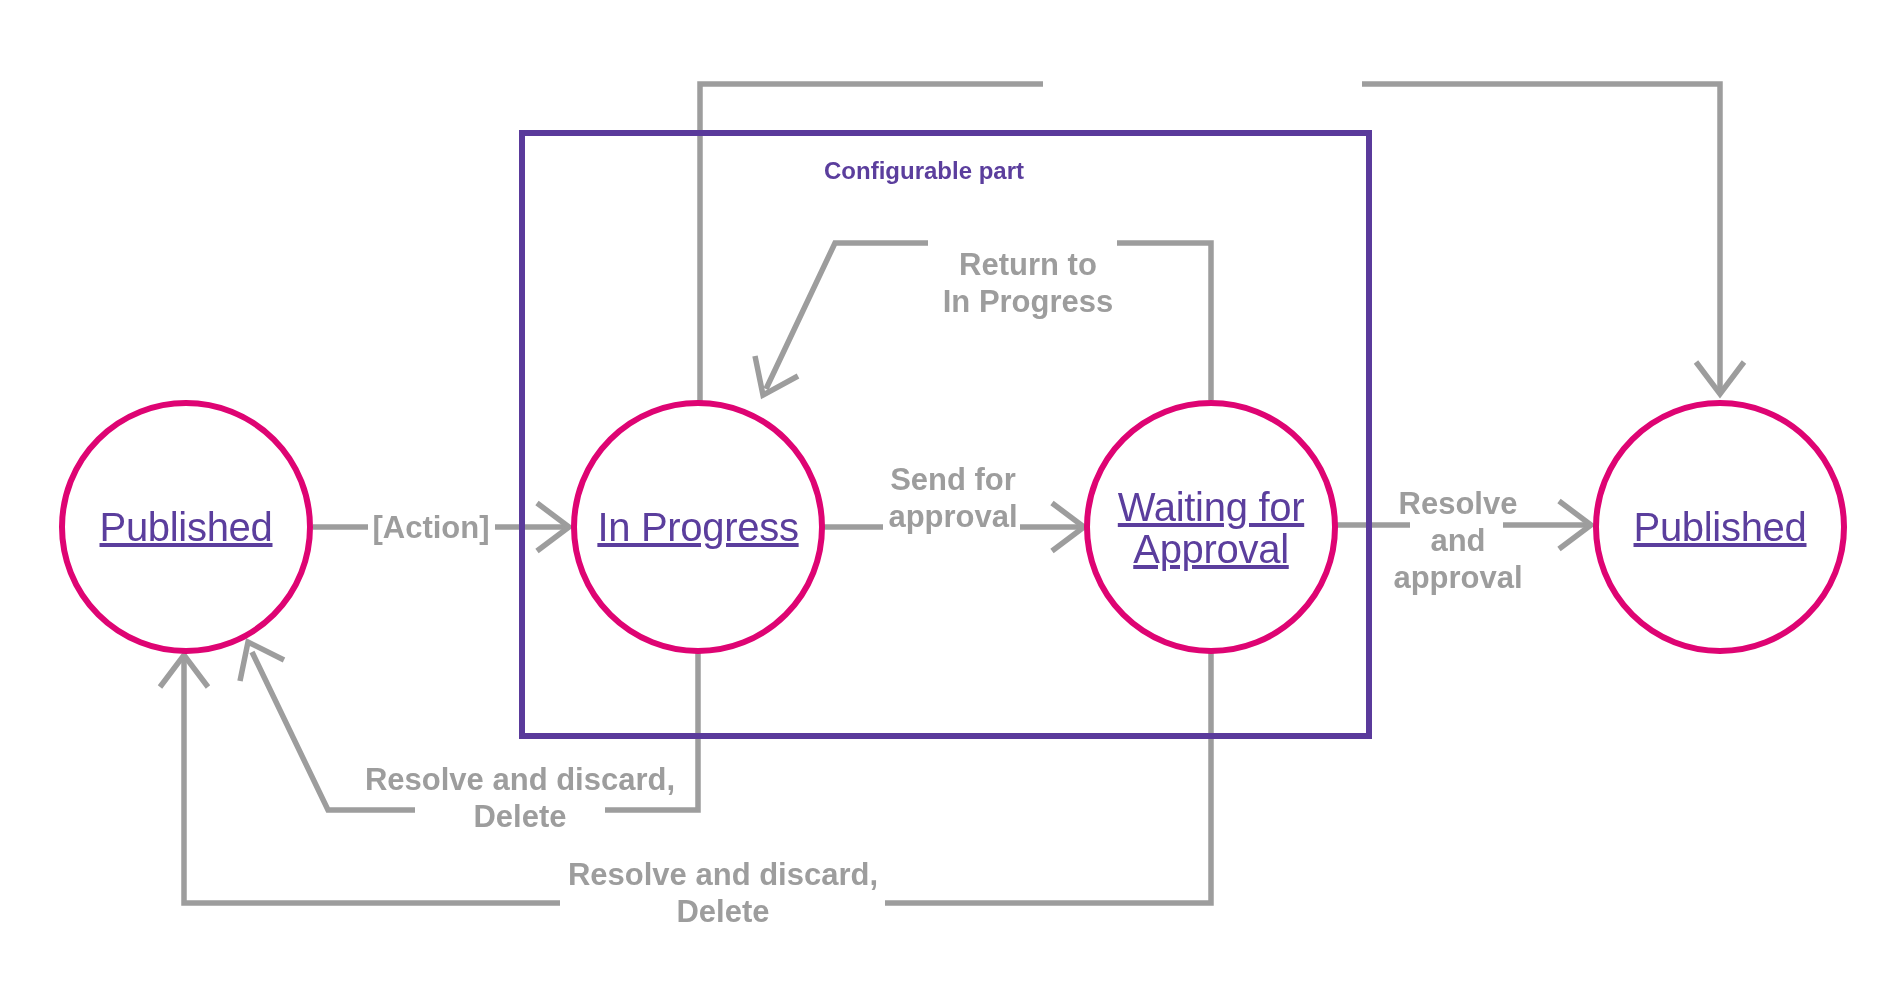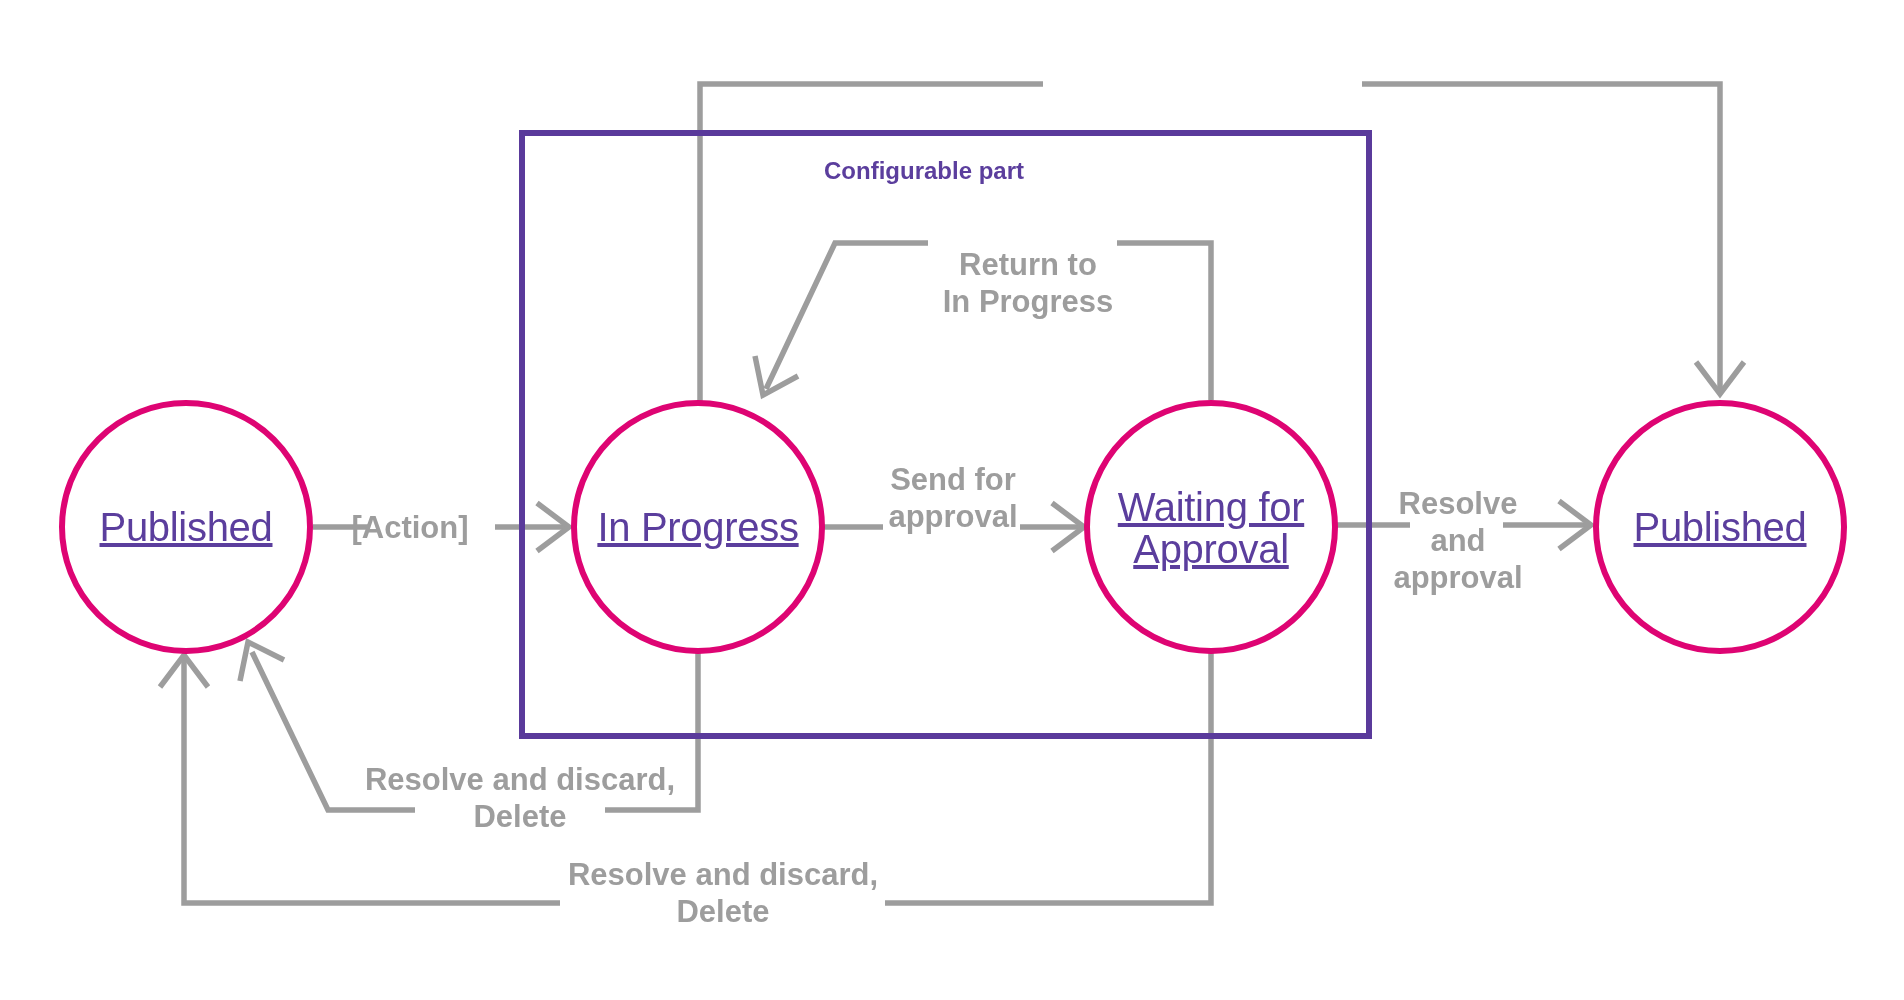--- a/index.html
+++ b/index.html
@@ -101,21 +101,21 @@
 
   <div class="state-label" style="left:698px;top:527px;">In Progress</div>
 
   <div class="state-label" style="left:1211px;top:528px;text-align:center;">
     <div>Waiting for</div>
     <div>Approval</div>
   </div>
 
   <div class="state-label" style="left:1720px;top:527px;">Published</div>
 
-  <div class="gray-label" style="left:410px;top:527px;">[Action]</div>
+  <div class="gray-label" style="left:431px;top:527px;">[Action]</div>
 
   <div class="gray-label" style="left:953px;top:498px;">
     <div>Send for</div>
     <div>approval</div>
   </div>
 
   <div class="gray-label" style="left:1458px;top:496px;margin-top:44px;">
     <div>Resolve</div>
     <div>and</div>
     <div>approval</div>

